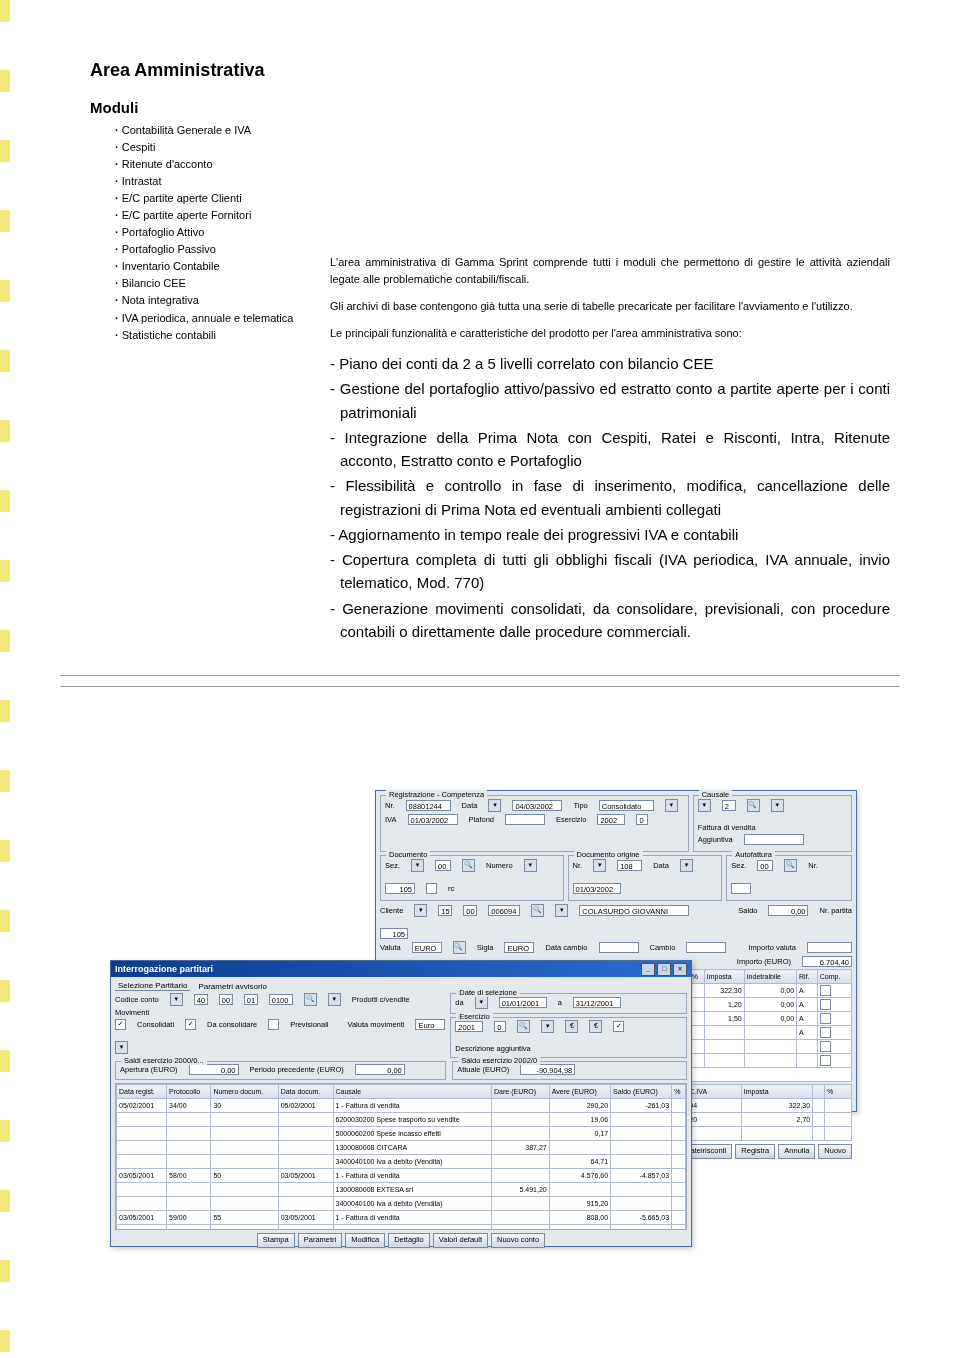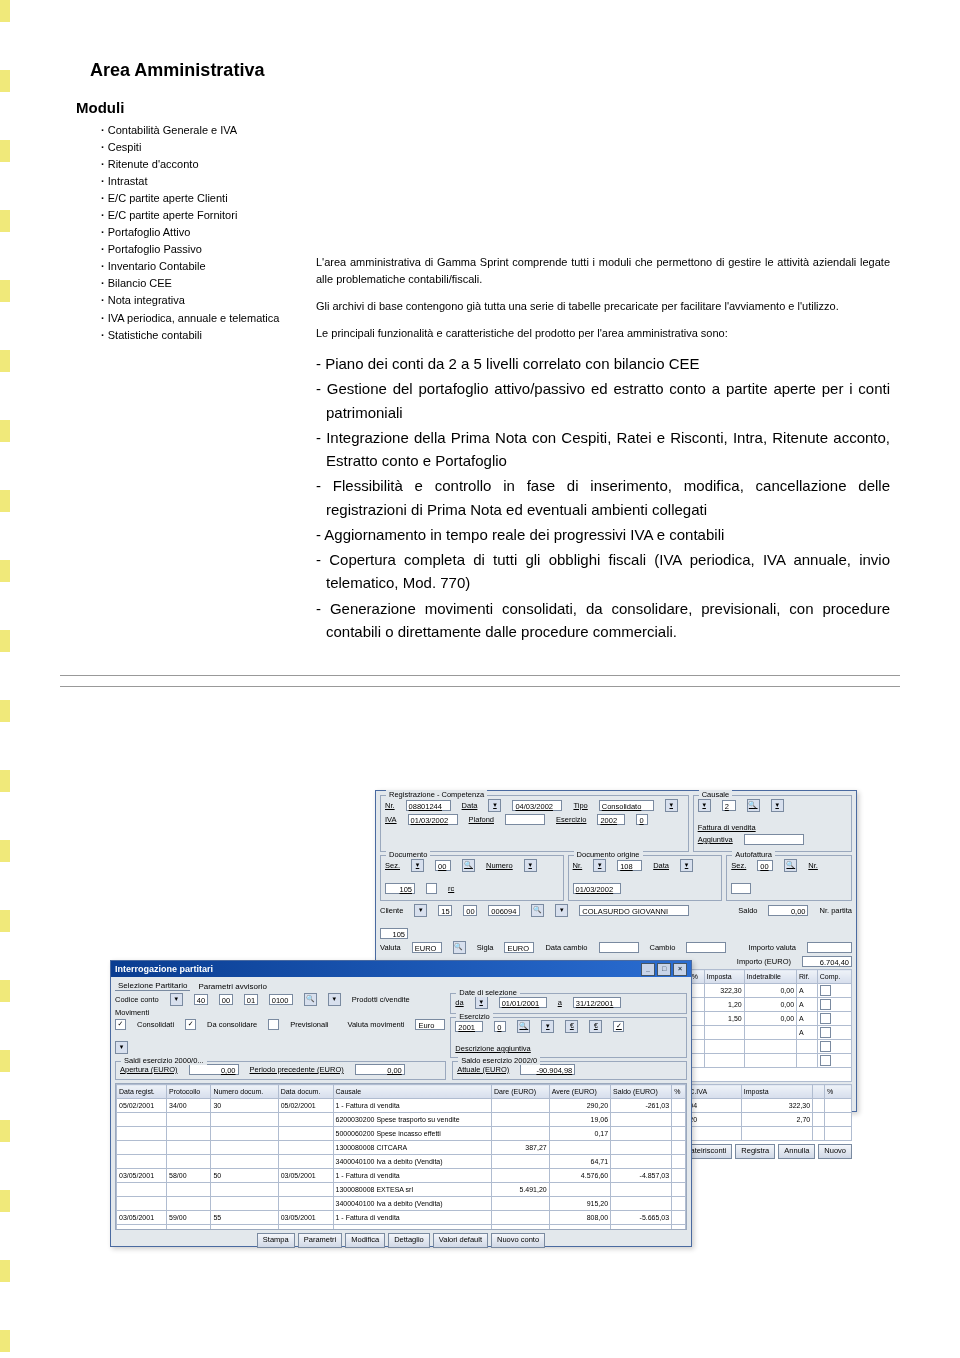--- a/index.html
+++ b/index.html
@@ -46,21 +46,21 @@
     font-size: 11px;
     line-height: 1.55;
   }
   ul.bullets li::before {
     content: "· ";
     color: #000;
     font-weight: bold;
   }
   .two-col {
     display: flex;
-    margin-left: 16px;
+    margin-left: 30px;
     justify-content: flex-end;
   }
   .two-col .leftcol {
     width: 240px;
     flex: none;
   }
   .two-col .rightcol {
     flex: 1;
     font-size: 11px;
     line-height: 1.55;
@@ -168,21 +168,20 @@
     height: 13px;
     font-size: 7.5px;
     padding: 0 5px;
     line-height: 11px;
   }
   .group {
     border: 1px solid #9aa8bd;
     padding: 3px 4px 4px 4px;
     margin-bottom: 3px;
     position: relative;
-    text-decoration: underline;
   }
   .group-title {
     position: absolute;
     top: -6px;
     left: 5px;
     background: #e3e8ec;
     padding: 0 3px;
     font-size: 7.5px;
   }
   table.grid {

